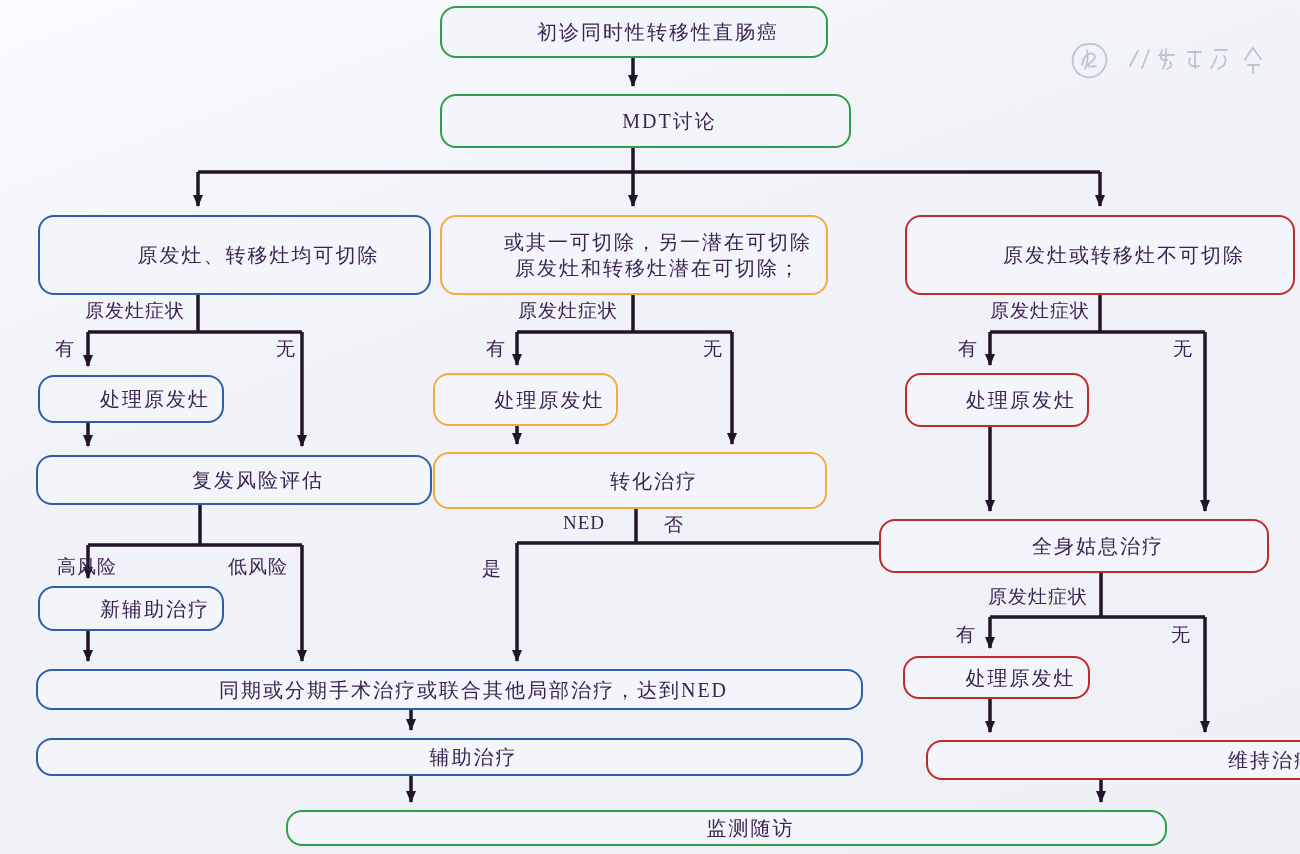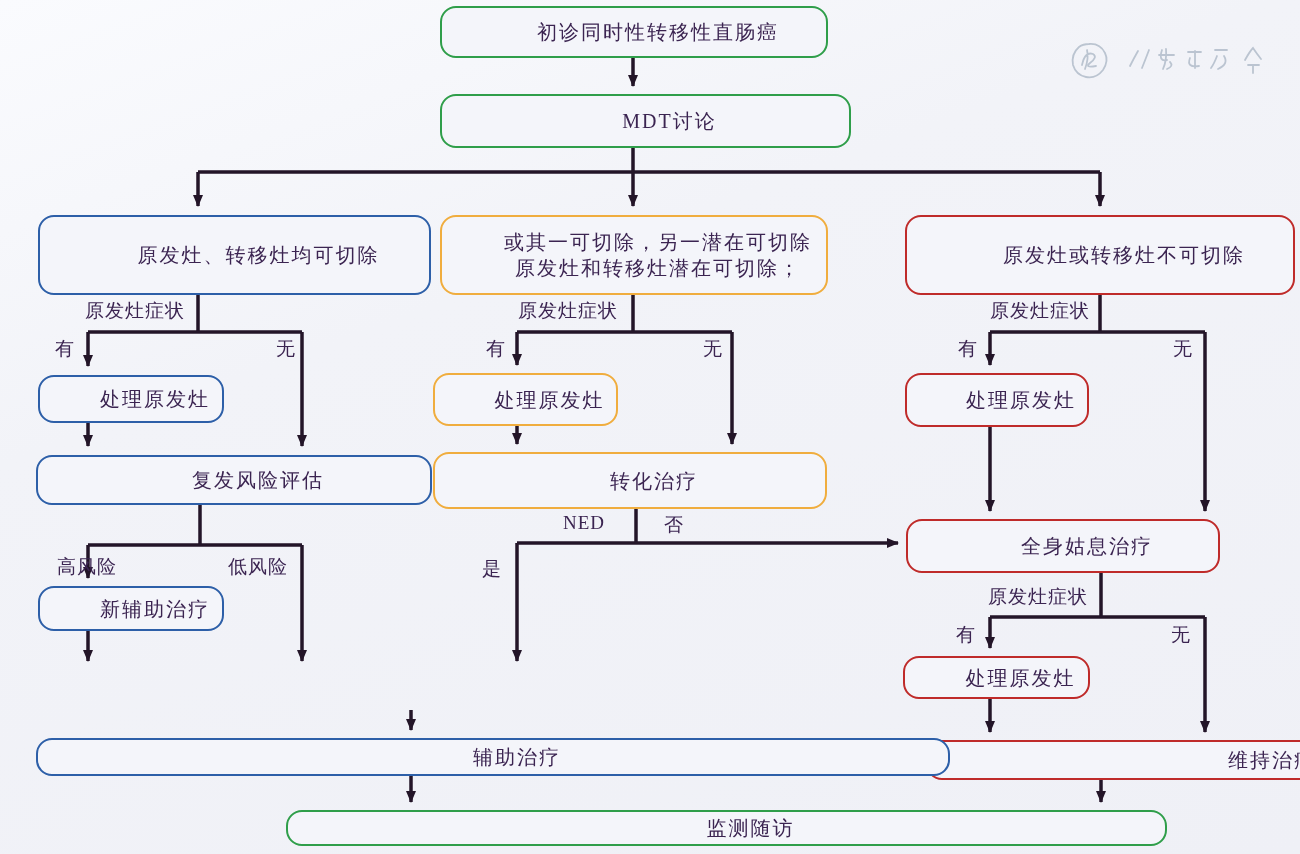--- a/index.html
+++ b/index.html
@@ -127,34 +127,37 @@
   </div>
 
   <div class="node b-orange" style="left:433px;top:452px;width:394px;height:57px;">
     <span>转化治疗</span>
   </div>
 
   <div class="node b-red" style="left:905px;top:373px;width:184px;height:54px;">
     <span>处理原发灶</span>
   </div>
 
-  <div class="node b-red" style="left:906px;top:519px;width:314px;height:54px;text-align:right;">
+  <div class="node b-red" style="left:879px;top:519px;width:390px;height:54px;text-align:right;">
     <span>全身姑息治疗</span>
   </div>
 
   <div class="node b-red" style="left:903px;top:656px;width:187px;height:43px;">
     <span>处理原发灶</span>
   </div>
 
   <div class="node b-red" style="left:926px;top:740px;width:392px;height:40px;align-items:flex-end;">
     <span>维持治疗</span>
   </div>
 
+  <div class="node b-blue" style="left:0px;top:669px;width:827px;height:41px;">
+    <span>同期或分期手术治疗或联合其他局部治疗，达到NED</span>
+  </div>
 
-  <div class="node b-blue" style="left:0px;top:738px;width:914px;height:38px;">
+  <div class="node b-blue" style="left:0px;top:738px;width:827px;height:38px;">
     <span>辅助治疗</span>
   </div>
 
   <div class="node b-green" style="left:286px;top:810px;width:881px;height:36px;">
     <span>监测随访</span>
   </div>
 
   <div class="elabel" style="left:85px;top:298px;">原发灶症状</div>
   <div class="elabel" style="left:55px;top:336px;">有</div>
   <div class="elabel" style="left:276px;top:336px;">无</div>

